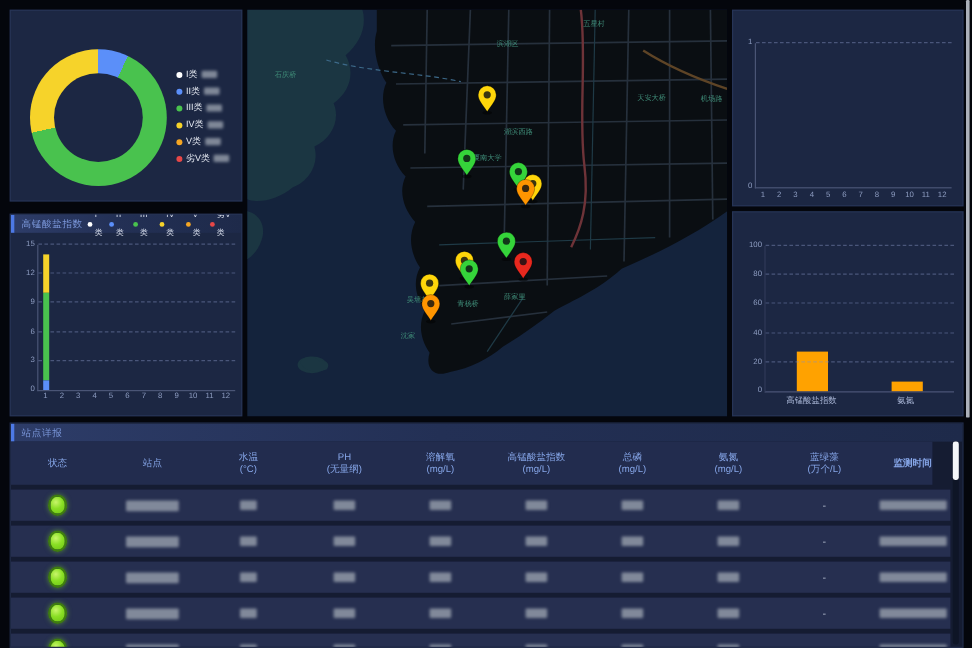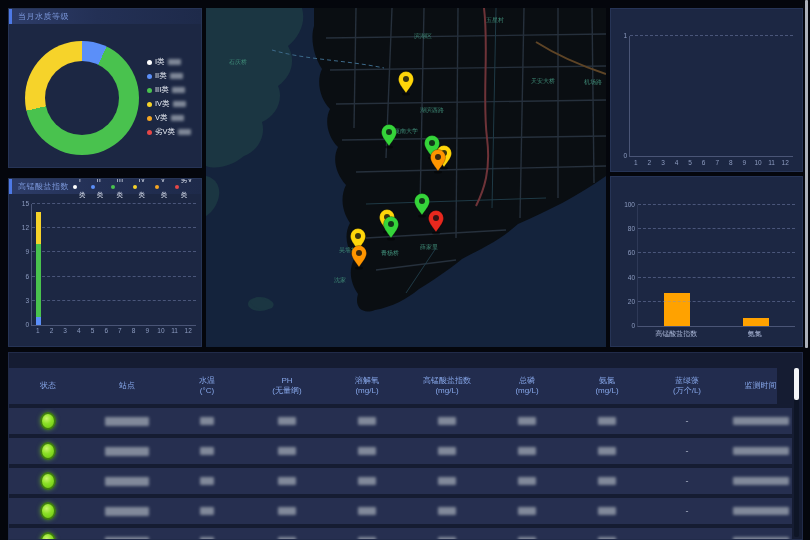--- a/index.html
+++ b/index.html
@@ -66,32 +66,29 @@
   .rows{position:absolute;left:0;right:10px;top:55px;bottom:0;display:flex;flex-direction:column;gap:4px;}
   .trow{height:26px;flex:0 0 26px;background:#262f50;display:flex;align-items:center;}
   .td{flex:0 0 auto;display:flex;align-items:center;justify-content:center;}
   .status-dot{
     width:12px;height:14px;border-radius:50%;
     background:radial-gradient(circle at 38% 32%, #c8f56a 0%, #8adf25 45%, #6cc214 100%);
     border:2px solid #3f7d10;box-shadow:0 0 4px rgba(130,220,40,.5);
   }
   .dash{font-size:9px;color:#aab3c6;}
   .c0{width:78px;}.c1{width:80px;}.c2{width:80px;}.c3{width:80px;}.c4{width:80px;}
-  .c5{width:80px;}.c6{width:80px;}.c7{width:80px;}.c8{width:80px;}.c9{width:67px;}
+  .c5{width:80px;}.c6{width:80px;}.c7{width:80px;}.c8{width:80px;}.c9{width:67px;font-weight:bold;}
   .tbl-sb-track{position:absolute;right:3px;top:15px;bottom:2px;width:5px;background:#0e1526;border-radius:2px;}
   .tbl-sb-thumb{position:absolute;left:0;top:0;width:5px;height:32px;background:#f4f6f9;border-radius:2px;}
   .page-sb{position:absolute;left:805px;top:0;width:3px;height:348px;background:#d7dce6;opacity:.8;border-radius:1px;}
 </style>
 </head>
 <body>
 
 <div class="panel" id="donut-panel" style="left:8px;top:8px;width:194px;height:160px;">
-  <div class="titlebar">
-    <span class="t">当月水质等级</span>
-  </div>
   <div class="donut" style="background: conic-gradient(rgb(91, 143, 249) 0deg, rgb(91, 143, 249) 25.7143deg, rgb(73, 194, 78) 25.7143deg, rgb(73, 194, 78) 257.143deg, rgb(246, 211, 42) 257.143deg, rgb(246, 211, 42) 360deg);"></div>
   <div class="donut-legend">
       <div class="lg-item">
         <span class="lg-dot" style="background: rgb(255, 255, 255);"></span>
         <span>I类</span>
         <span class="blur lg-val"></span>
       </div>
       <div class="lg-item">
         <span class="lg-dot" style="background: rgb(91, 143, 249);"></span>
         <span>II类</span>
@@ -341,20 +338,23 @@
       <div class="gridline" style="bottom: 100%;"></div>
       <div class="ylab" style="bottom: calc(100% - 3px);">100</div>
     </div>
   <div class="rate-xlabels" id="rate-xlabels" style="position:absolute;left:26px;top:152px;width:157px;">
       <span>高锰酸盐指数</span>
       <span>氨氮</span>
     </div>
 </div>
 
 <div class="panel" id="table-panel" style="left:8px;top:352px;width:795px;height:188px;">
+  <div class="titlebar">
+    <span class="t">站点详报</span>
+  </div>
   <div class="thead" id="thead">
       <div class="th c0">
         <div>状态</div>
       </div>
       <div class="th c1">
         <div>站点</div>
       </div>
       <div class="th c2">
         <div>水温</div>
         <div>(°C)</div>

